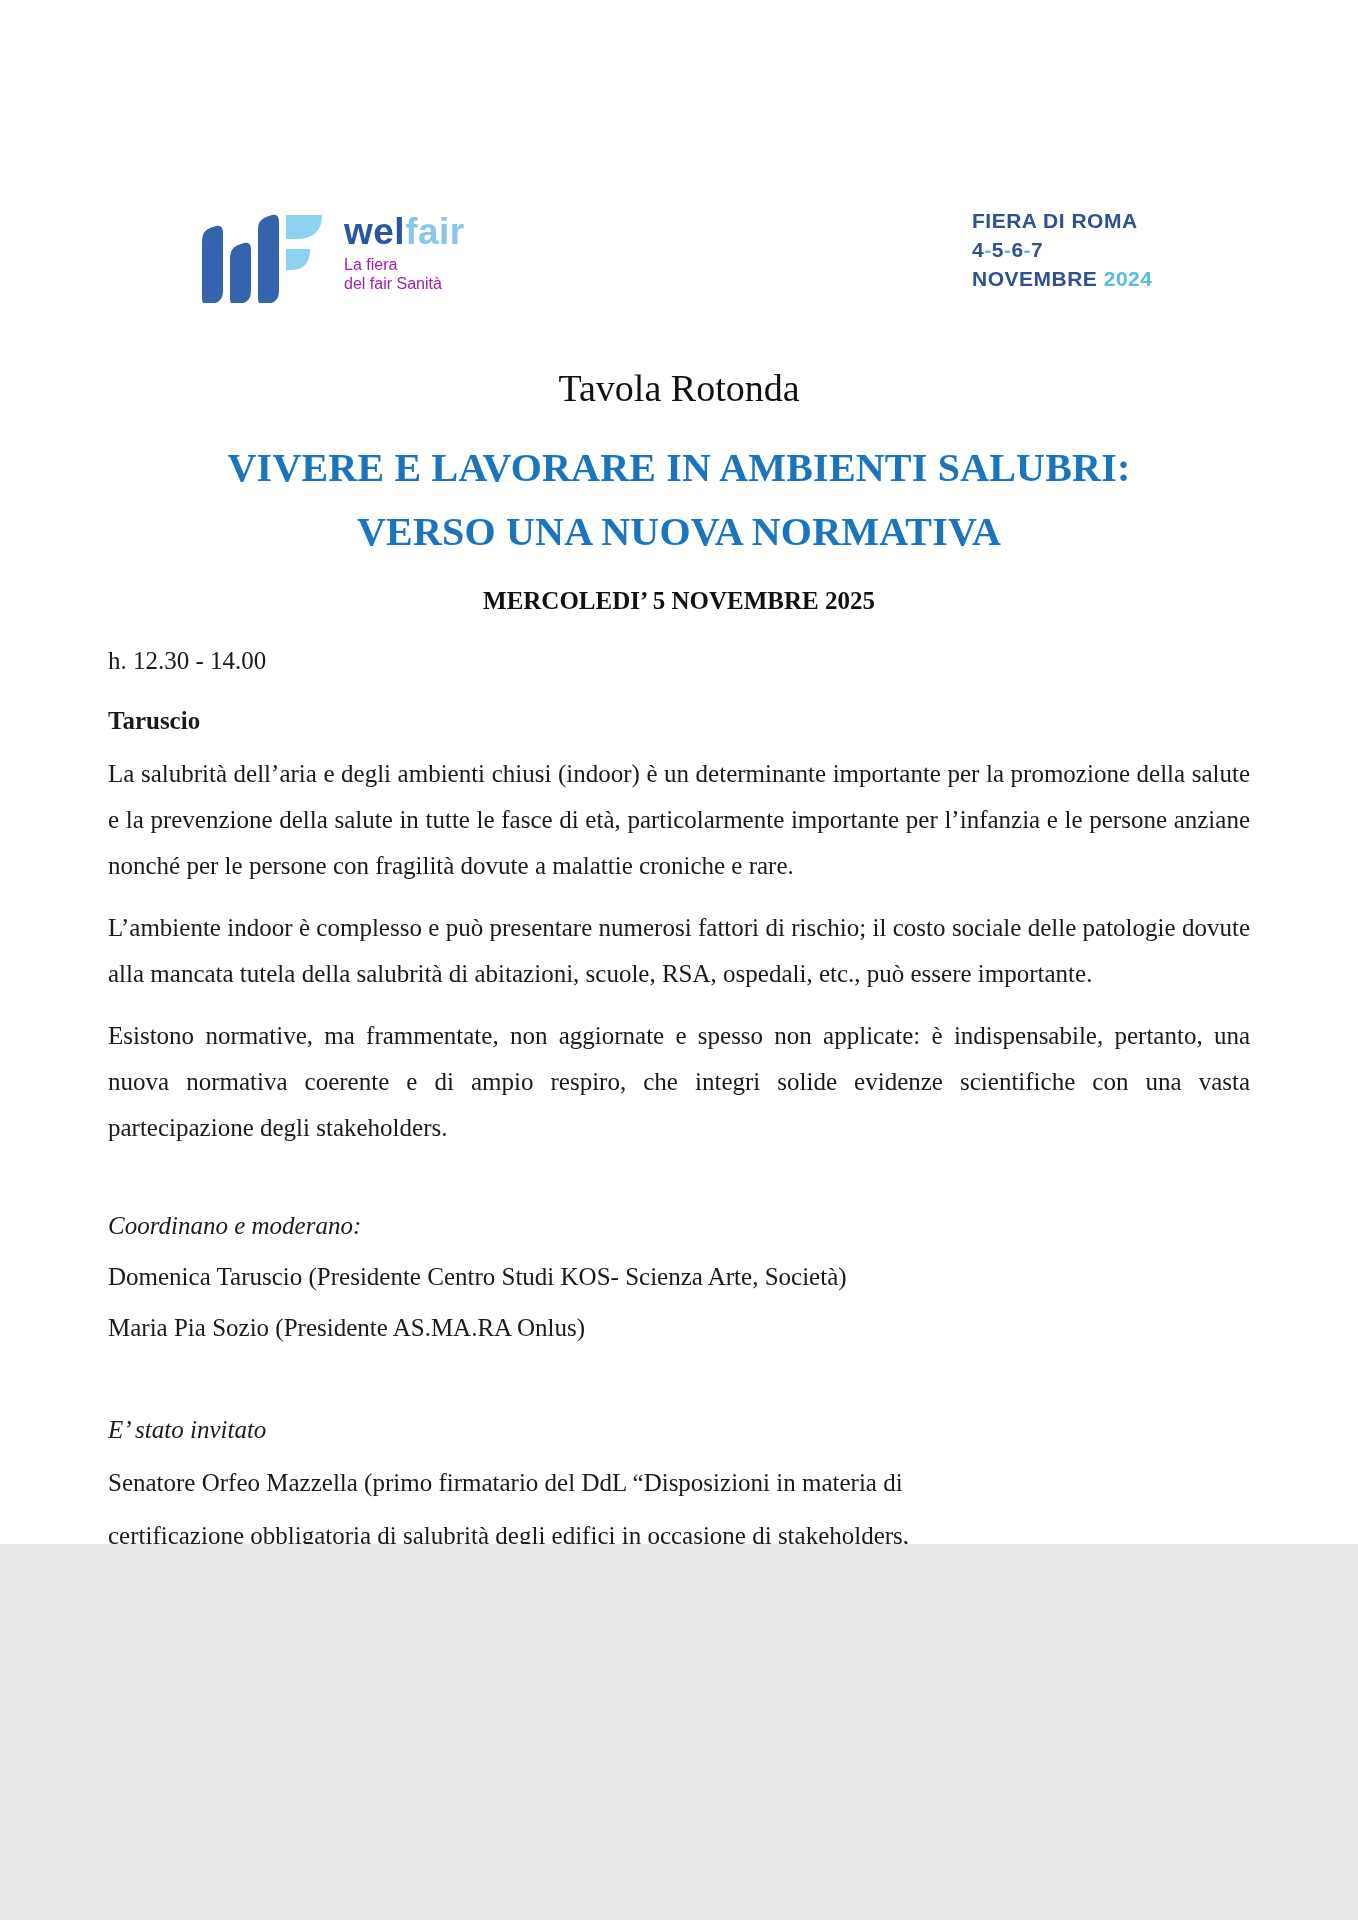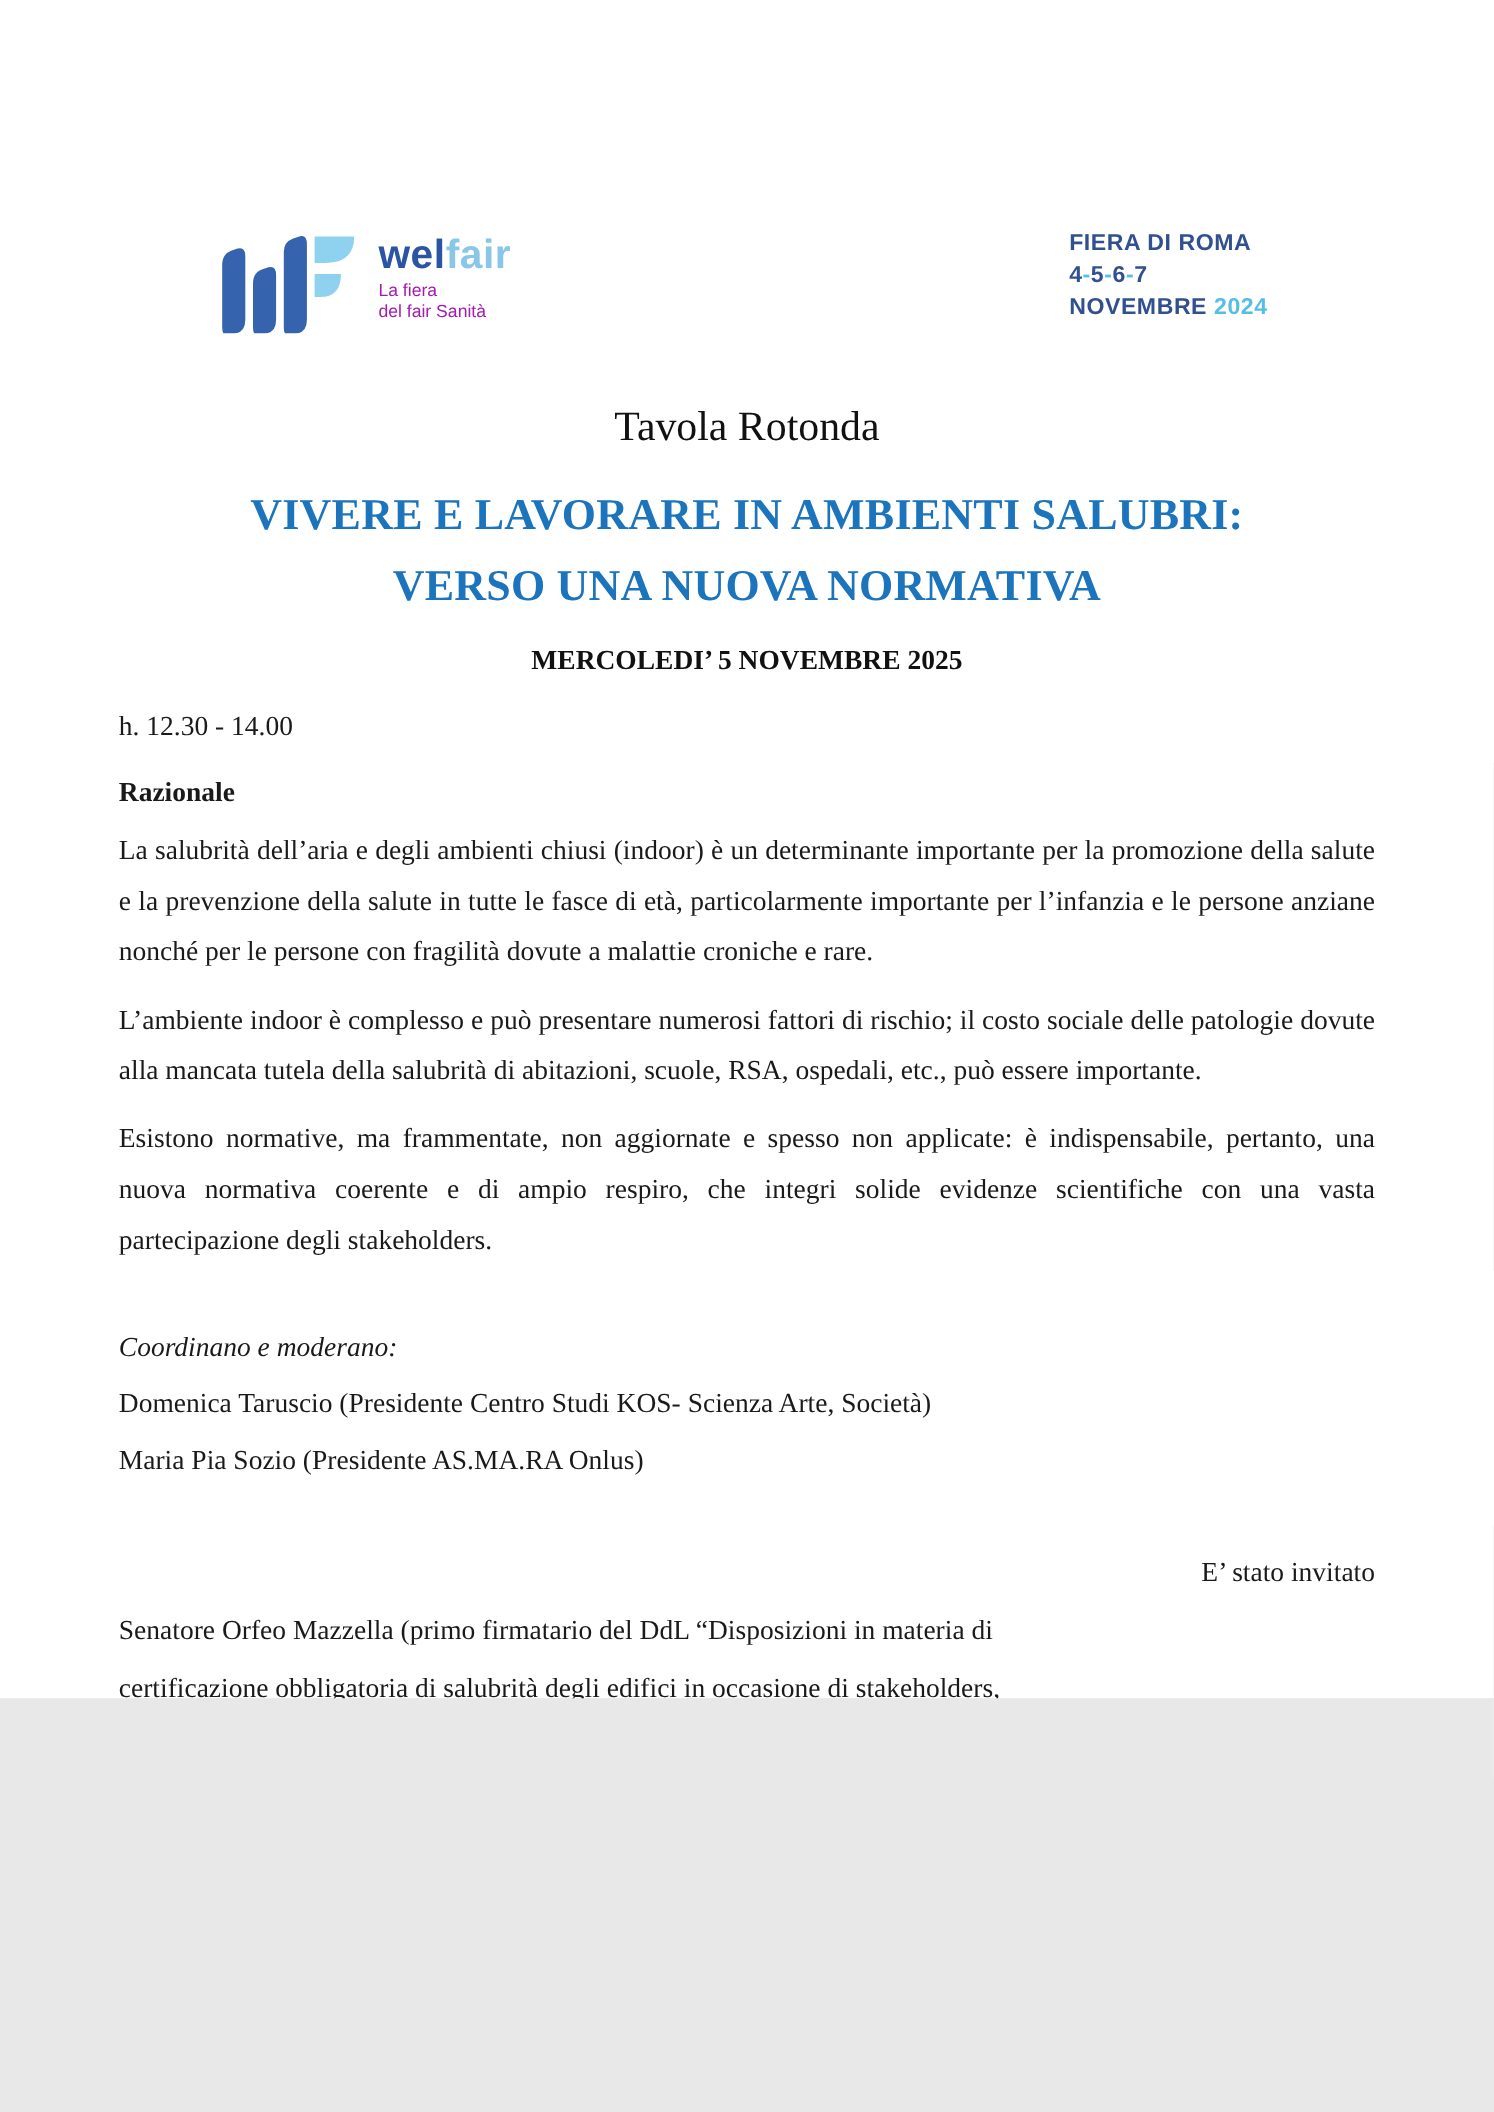--- a/index.html
+++ b/index.html
@@ -54,21 +54,21 @@
 
   p.body-par {
     margin:13px 0 16px 0;
     font-size:25px; line-height:46px;
     text-align:justify;
   }
   p.body-par.last { margin-bottom:0; }
 
   .italic-heading { margin:52px 0 0 0; font-size:25px; font-style:italic; line-height:46px; }
   .person-line { margin:5px 0 0 0; font-size:25px; line-height:46px; }
-  .invited-heading { margin:56px 0 0 0; font-size:25px; line-height:46px;text-align:right; }
+  .invited-heading { margin:56px 0 0 0; font-size:25px; font-style:italic; line-height:46px; }
   .invited-line { margin:7px 0 0 0; font-size:25px; line-height:46px; }
 
   .page-number {
     position:absolute; left:1212px; top:1718px;
     font-family:"Liberation Sans","DejaVu Sans",sans-serif;
     font-size:24px; color:#1a1a1a;
   }
 </style>
 </head>
 <body>
@@ -104,21 +104,21 @@
 
     <h1 class="doc-title">Tavola Rotonda</h1>
 
     <h2 class="doc-subtitle first">VIVERE E LAVORARE IN AMBIENTI SALUBRI:</h2>
     <h2 class="doc-subtitle second">VERSO UNA NUOVA NORMATIVA</h2>
 
     <div class="doc-date">MERCOLEDI’ 5 NOVEMBRE 2025</div>
 
     <div class="doc-time">h. 12.30 - 14.00</div>
 
-    <div class="doc-section-heading">Razionale</div>
+    <div class="doc-section-heading">Taruscio</div>
 
     <p class="body-par">La salubrità dell’aria e degli ambienti chiusi (indoor) è un determinante importante per la promozione della salute e la prevenzione della salute in tutte le fasce di età, particolarmente importante per l’infanzia e le persone anziane nonché per le persone con fragilità dovute a malattie croniche e rare.</p>
     <p class="body-par">L’ambiente indoor è complesso e può presentare numerosi fattori di rischio; il costo sociale delle patologie dovute alla mancata tutela della salubrità di abitazioni, scuole, RSA, ospedali, etc., può essere importante.</p>
     <p class="body-par last">Esistono normative, ma frammentate, non aggiornate e spesso non applicate: è indispensabile, pertanto, una nuova normativa coerente e di ampio respiro, che integri solide evidenze scientifiche con una vasta partecipazione degli stakeholders.</p>
 
     <div class="italic-heading">Coordinano e moderano:</div>
     <div class="person-line">Domenica Taruscio (Presidente Centro Studi KOS- Scienza Arte, Società)</div>
     <div class="person-line">Maria Pia Sozio (Presidente AS.MA.RA Onlus)</div>
 
     <div class="invited-heading">E’ stato invitato</div>

